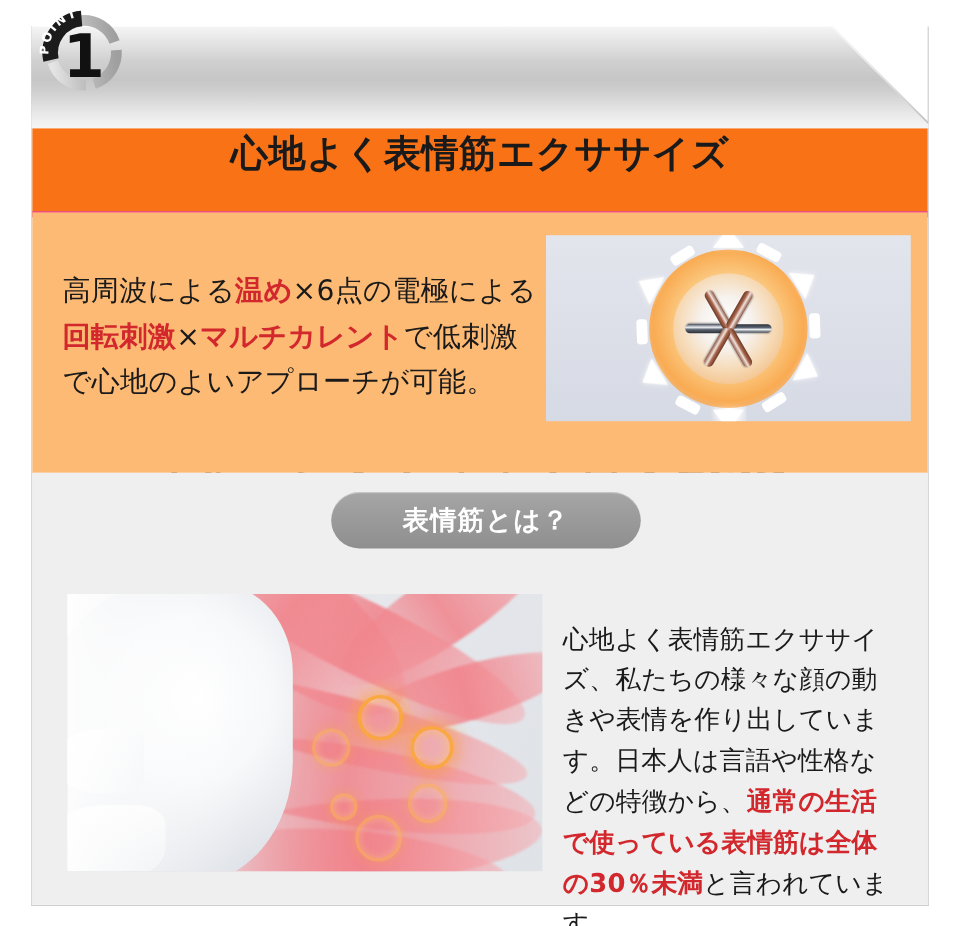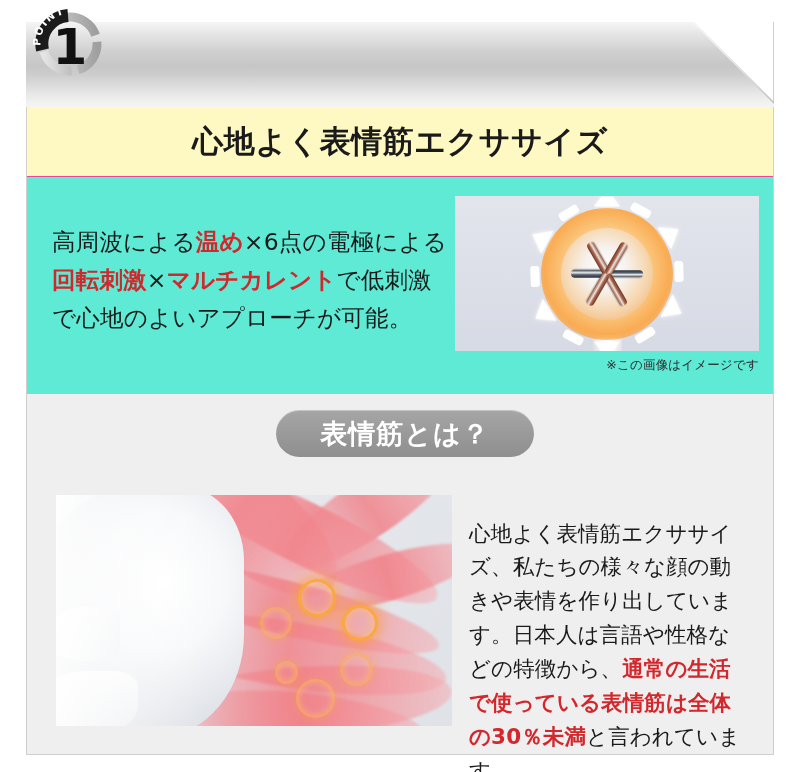--- a/index.html
+++ b/index.html
@@ -66,34 +66,34 @@
     color:#141414;
     white-space:nowrap;
     text-shadow:0 1px 0 rgba(255,255,255,.55);
   }
   .banner-title .reg{font-size:22px;vertical-align:18px;}
 
   
   .heading-strip{
     position:absolute;left:27px;top:107px;
     width:746px;height:69px;
-    background:#fef9c3;
+    background:#f97316;
     border-bottom:5px solid #ec4899;
-    display:flex;align-items:center;justify-content:center;
+    display:flex;align-items:flex-start;justify-content:center;
   }
   .heading-text{
     font-size:31px;font-weight:bold;color:#1a1a1a;
     letter-spacing:0.5px;
   }
 
   
   .top-sec{
     position:absolute;left:27px;top:177px;
     width:746px;height:217px;
-    background:#5eead4;
+    background:#fdba74;
   }
   .lead{
     position:absolute;left:25px;top:22px;
     width:400px;
     font-size:23.5px;line-height:1.62;
     color:#1a1a1a;font-weight:500;
     letter-spacing:0.2px;
   }
   .lead .hl{color:#d2272c;font-weight:bold;}
 
@@ -165,21 +165,21 @@
   }
   .pill{
     position:absolute;left:249px;top:16px;
     width:258px;height:47px;
     background:linear-gradient(to bottom,#a6a6a6 0%,#9b9b9b 45%,#8f8f8f 100%);
     border-radius:24px;
     display:flex;align-items:center;justify-content:center;
     box-shadow:inset 0 1px 0 rgba(255,255,255,.35);
   }
   .pill-text{
-    font-size:27px;font-weight:bold;color:#ffffff;
+    font-size:22px;font-weight:bold;color:#ffffff;
     letter-spacing:1px;
   }
 
   
   .anat{
     position:absolute;left:29px;top:101px;
     width:396px;height:231px;
     overflow:hidden;
     background:linear-gradient(125deg,#f2f3f5 0%,#e6e8ec 42%,#dfe2e7 100%);
   }
@@ -310,21 +310,20 @@
       <div class="arrow" style="transform:translate(-50%,-50%) rotate(0deg) translate(0,-76px);"></div>
 
       <div class="arc" style="transform:translate(-50%,-50%) rotate(28deg) translate(0,-72px);"></div>
       <div class="arc" style="transform:translate(-50%,-50%) rotate(88deg) translate(0,-72px);"></div>
       <div class="arc" style="transform:translate(-50%,-50%) rotate(148deg) translate(0,-72px);"></div>
       <div class="arc" style="transform:translate(-50%,-50%) rotate(208deg) translate(0,-72px);"></div>
       <div class="arc" style="transform:translate(-50%,-50%) rotate(268deg) translate(0,-72px);"></div>
       <div class="arc" style="transform:translate(-50%,-50%) rotate(328deg) translate(0,-72px);"></div>
     </div>
 
-    <div class="photo-note">※この画像はイメージです</div>
   </div>
 
   <div class="bottom-sec">
 
     <div class="pill">
       <span class="pill-text">表情筋とは？</span>
     </div>
 
     <div class="anat">
       <div class="fib fb1"></div>

